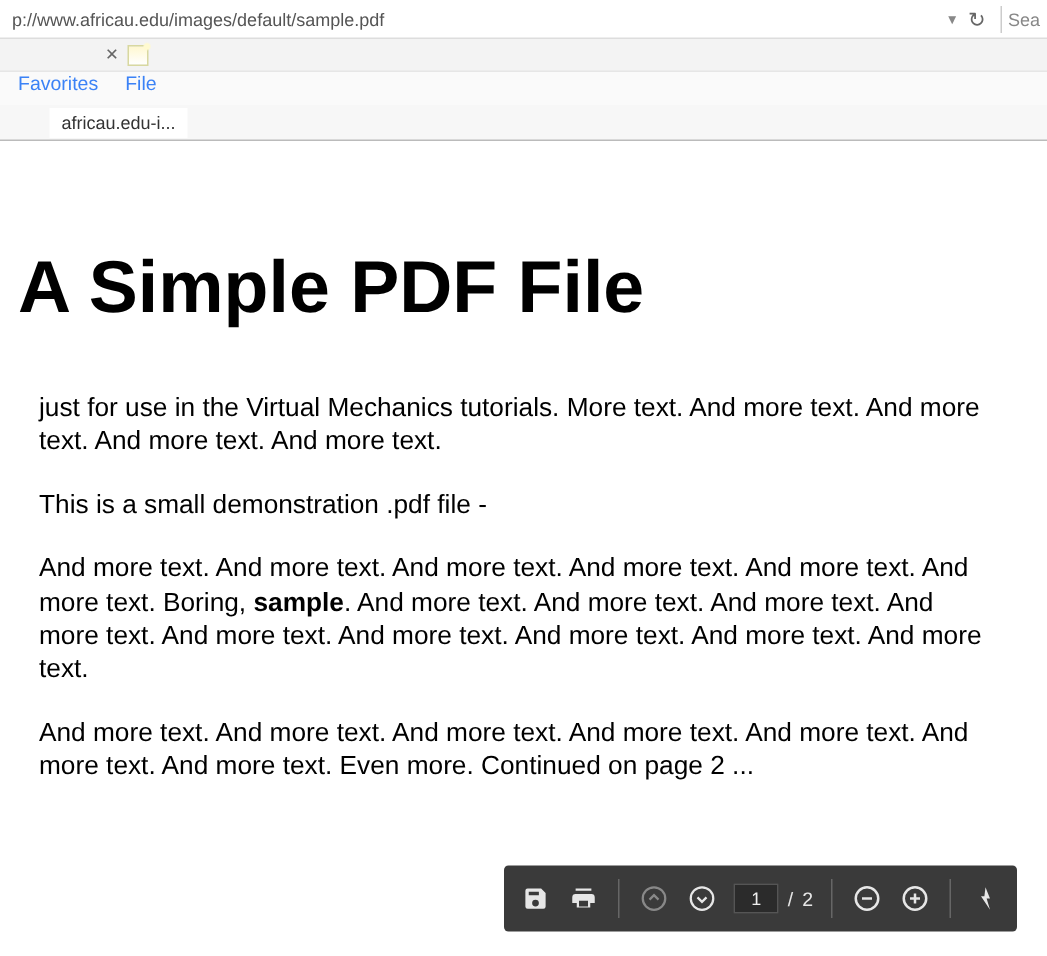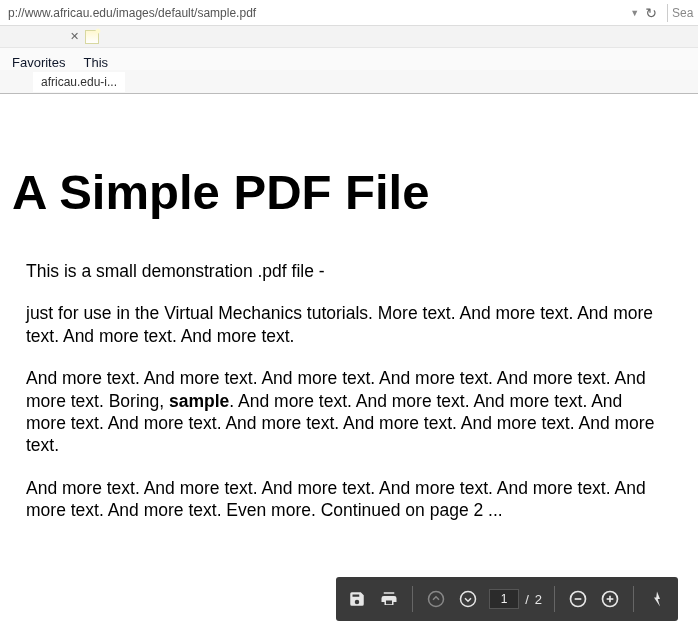--- a/index.html
+++ b/index.html
@@ -73,25 +73,25 @@
     .new-tab::after {
       content: "";
       position: absolute;
       top: -3px; right: -3px;
       width: 6px; height: 6px;
       background: radial-gradient(circle,#fffad0 40%, transparent 70%);
     }
     .menu-bar {
       height: 22px;
       display: flex;
-      align-items: flex-end;
+      align-items: flex-start;
       padding-left: 12px;
       gap: 18px;
       font-size: 13px;
-      color: #0f172a;
+      color: #3b82f6;
       background: #fafafa;
     }
     .menu-item { cursor: default; }
     .tab-row {
       height: 24px;
       display: flex;
       align-items: center;
       padding-left: 6px;
       border-bottom: 1px solid #bbb;
       font-size: 12px;
@@ -189,33 +189,33 @@
   <div class="search-area">Sear</div>
 </div>
 
 <div class="tab-strip">
   <span class="close-x">✕</span>
   <div class="new-tab"></div>
 </div>
 
 <div class="menu-bar">
   <span class="menu-item">Favorites</span>
-  <span class="menu-item">This</span>
+  <span class="menu-item">File</span>
 </div>
 
 <div class="tab-row">
   <div class="doc-tab">africau.edu-i...</div>
 </div>
 
 <div class="pdf-viewer">
   <div class="pdf-page">
     <div class="pdf-title">A Simple PDF File</div>
     <div class="pdf-body">
+      <p>just for use in the Virtual Mechanics tutorials. More text. And more text. And more text. And more text. And more text.</p>
       <p>This is a small demonstration .pdf file -</p>
-      <p>just for use in the Virtual Mechanics tutorials. More text. And more text. And more text. And more text. And more text.</p>
       <p>
         <span>And more text. And more text. And more text. And more text. And more text. And more text. Boring, </span><b>sample</b><span>. And more text. And more text. And more text. And more text. And more text. And more text. And more text. And more text. And more text.</span>
       </p>
       <p>And more text. And more text. And more text. And more text. And more text. And more text. And more text. Even more. Continued on page 2 ...</p>
     </div>
   </div>
 
   <div class="pdf-toolbar">
     <div class="tb-btn">
       <svg width="18" height="18" viewBox="0 0 24 24">

